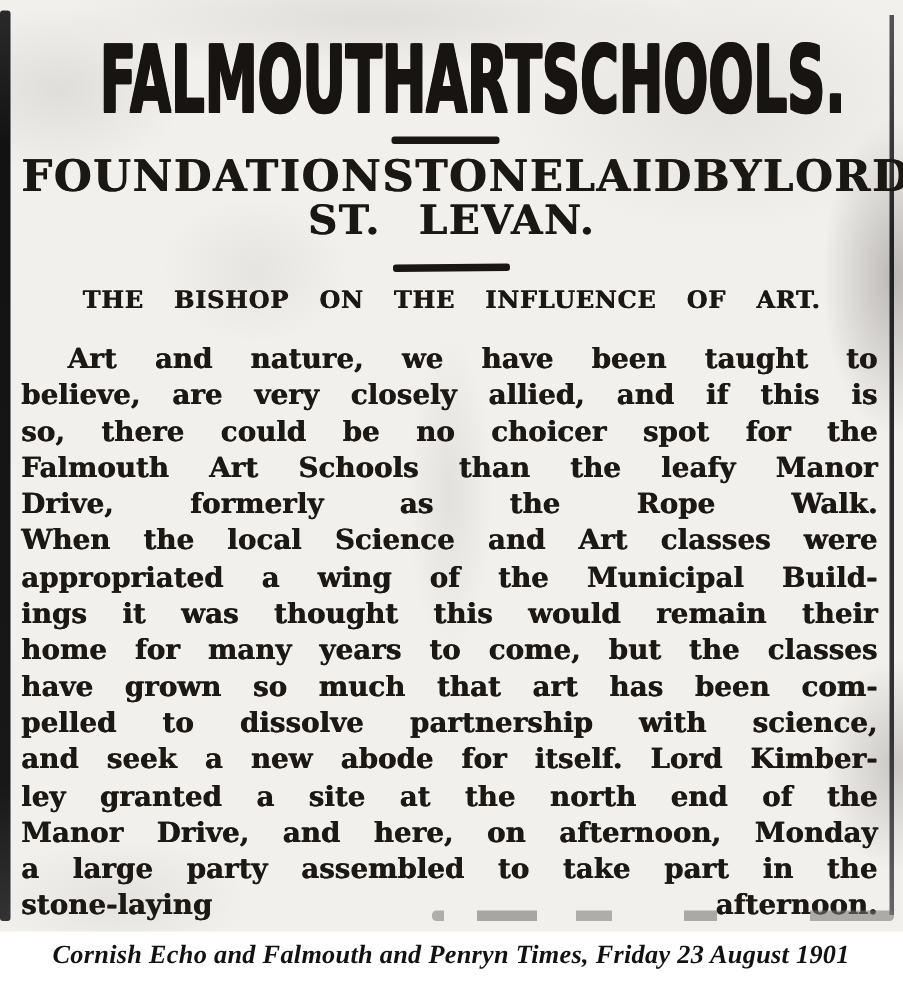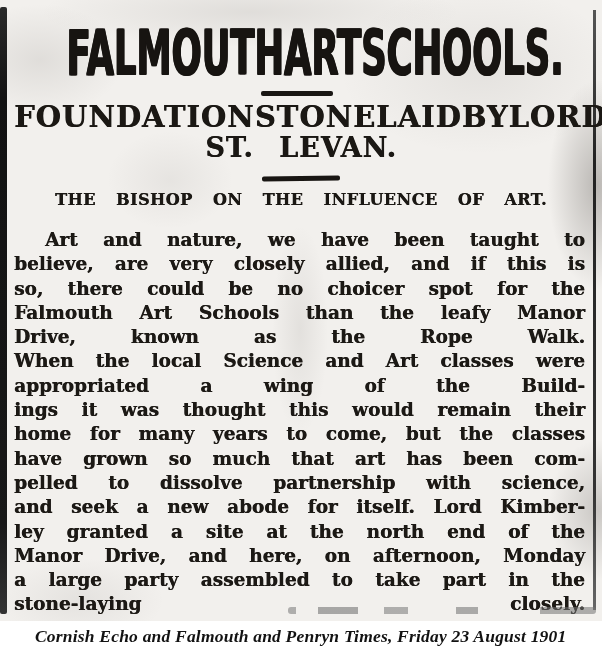--- a/index.html
+++ b/index.html
@@ -161,21 +161,21 @@
           <span>Falmouth</span>
           <span>Art</span>
           <span>Schools</span>
           <span>than</span>
           <span>the</span>
           <span>leafy</span>
           <span>Manor</span>
         </div>
         <div class="body-line">
           <span>Drive,</span>
-          <span>known</span>
+          <span>formerly</span>
           <span>as</span>
           <span>the</span>
           <span>Rope</span>
           <span>Walk.</span>
         </div>
         <div class="body-line">
           <span>When</span>
           <span>the</span>
           <span>local</span>
           <span>Science</span>
@@ -183,20 +183,21 @@
           <span>Art</span>
           <span>classes</span>
           <span>were</span>
         </div>
         <div class="body-line">
           <span>appropriated</span>
           <span>a</span>
           <span>wing</span>
           <span>of</span>
           <span>the</span>
+          <span>Municipal</span>
           <span>Build-</span>
         </div>
         <div class="body-line">
           <span>ings</span>
           <span>it</span>
           <span>was</span>
           <span>thought</span>
           <span>this</span>
           <span>would</span>
           <span>remain</span>
@@ -270,21 +271,21 @@
           <span>party</span>
           <span>assembled</span>
           <span>to</span>
           <span>take</span>
           <span>part</span>
           <span>in</span>
           <span>the</span>
         </div>
         <div class="body-line last">
           <span>stone-laying</span>
-          <span>closely.</span>
+          <span>afternoon.</span>
         </div>
       </div>
 
     <div class="cutoff-fragment"></div>
   </div>
 
   <div class="caption">Cornish Echo and Falmouth and Penryn Times, Friday 23 August 1901</div>
 </div>
 
 </body></html>

